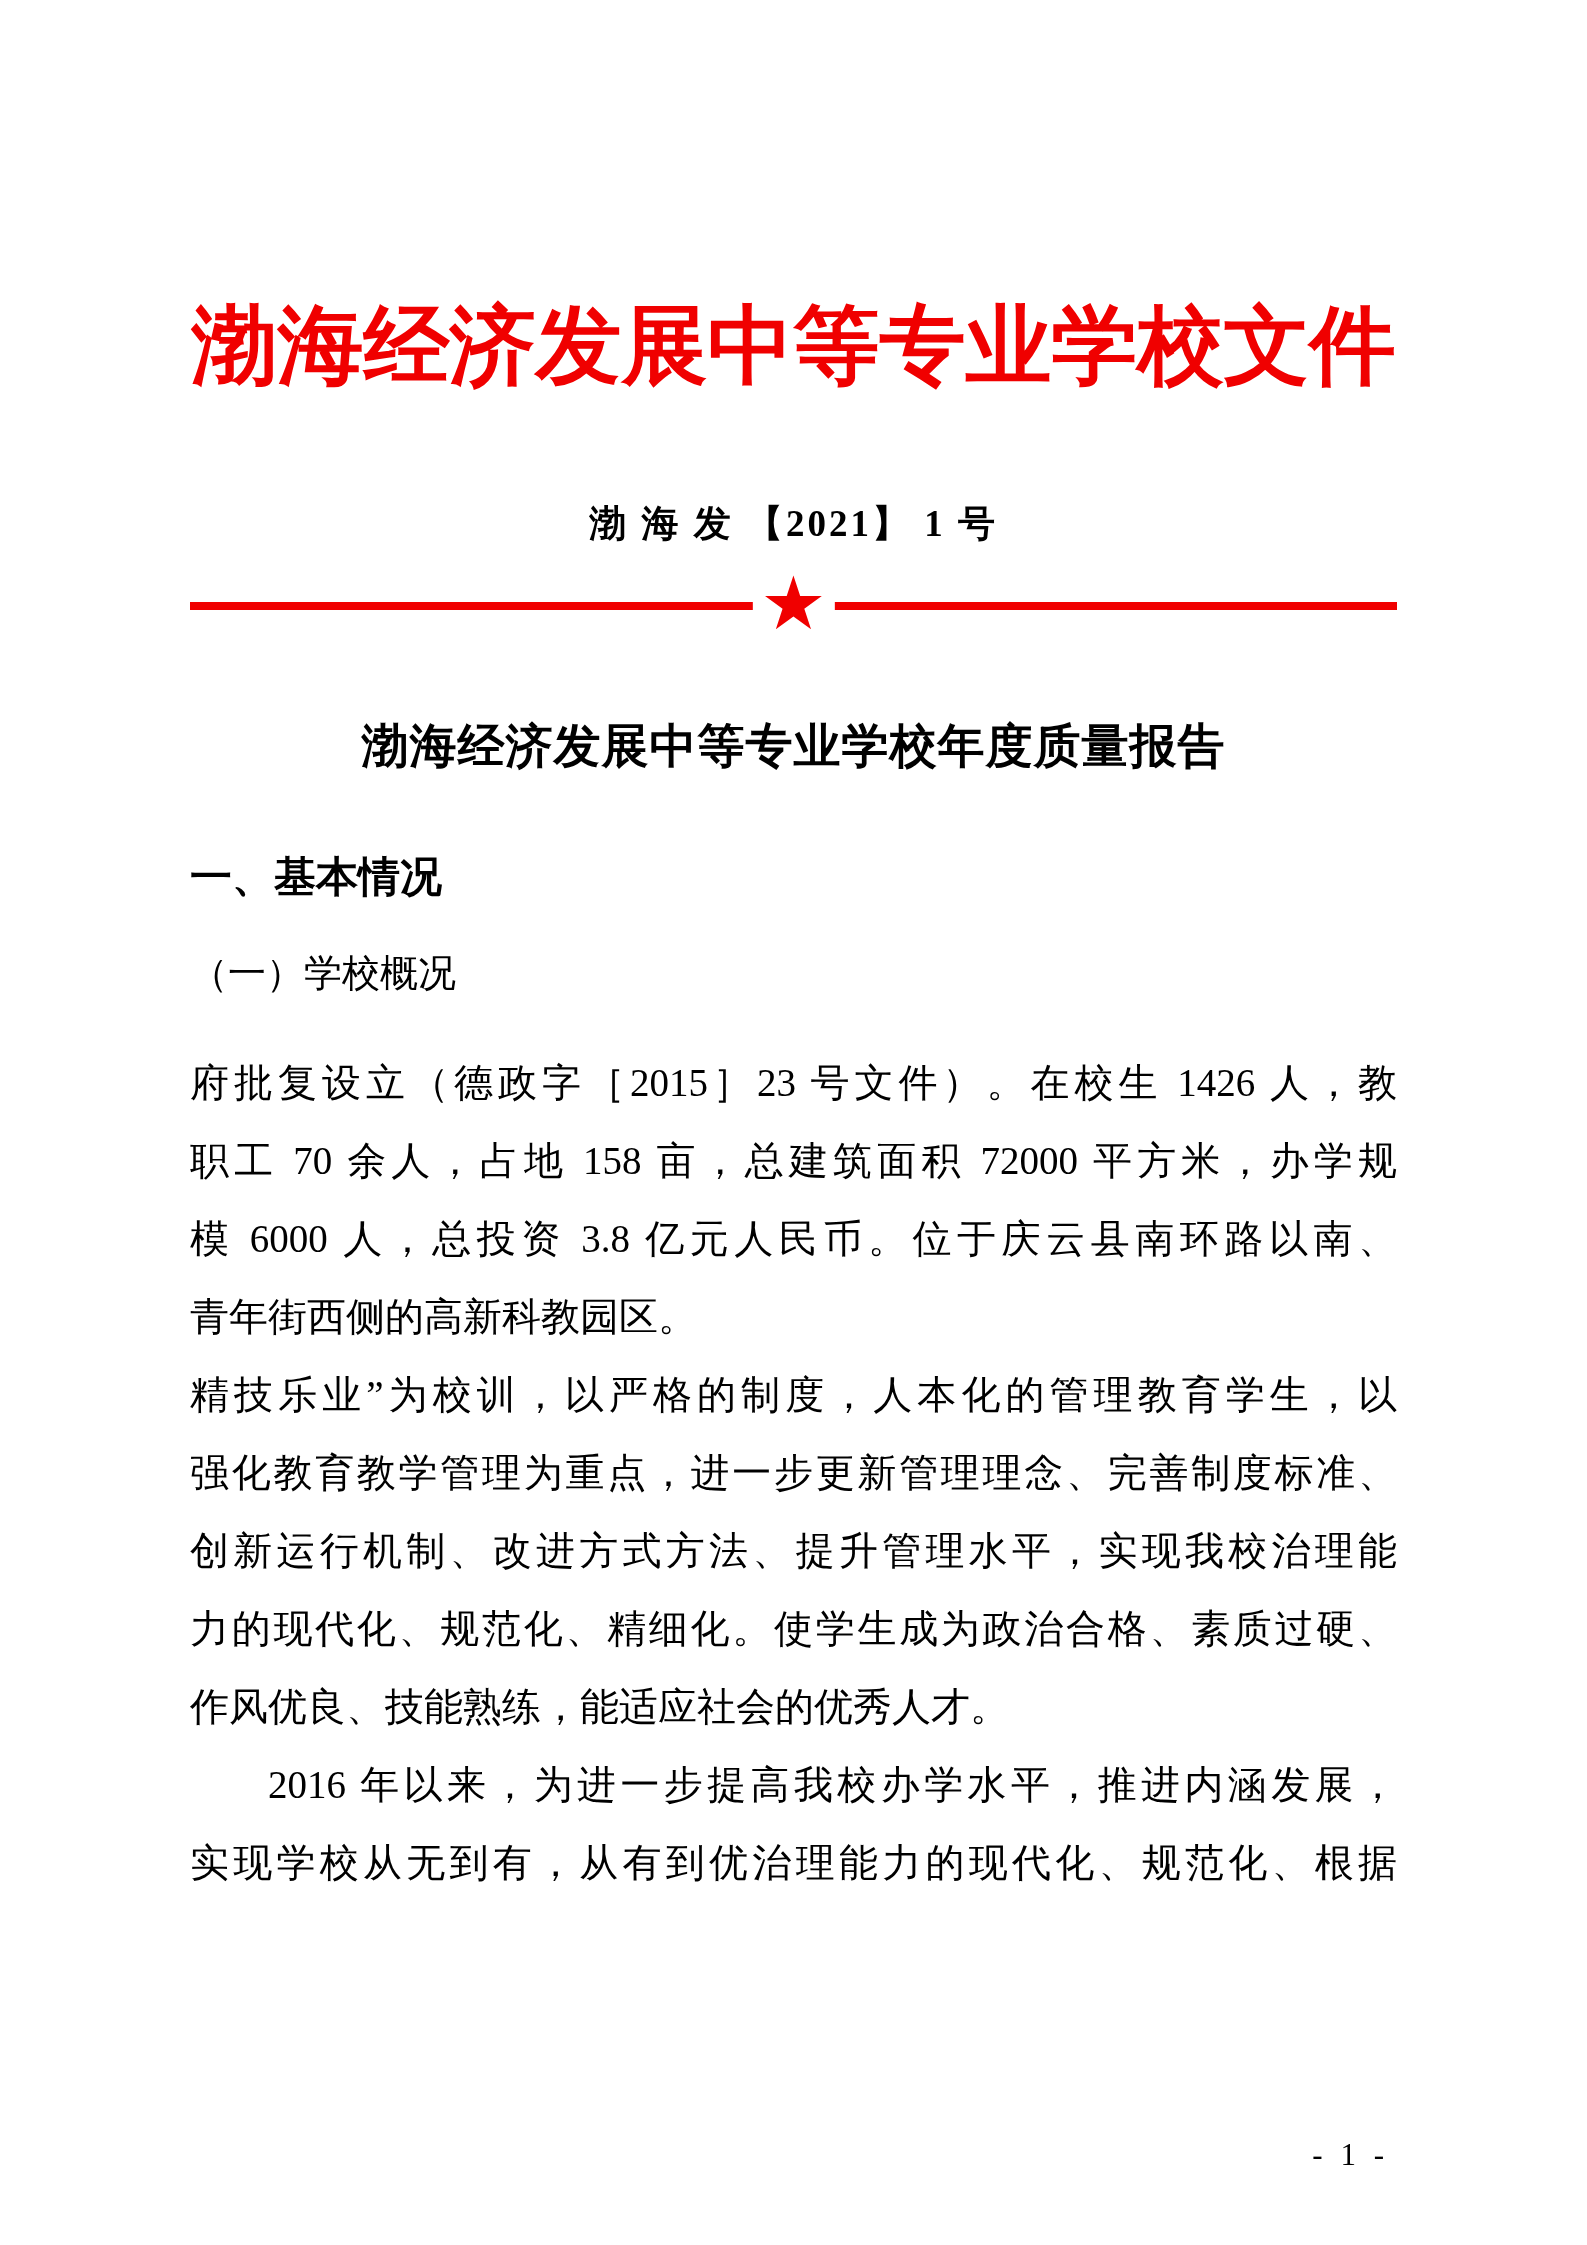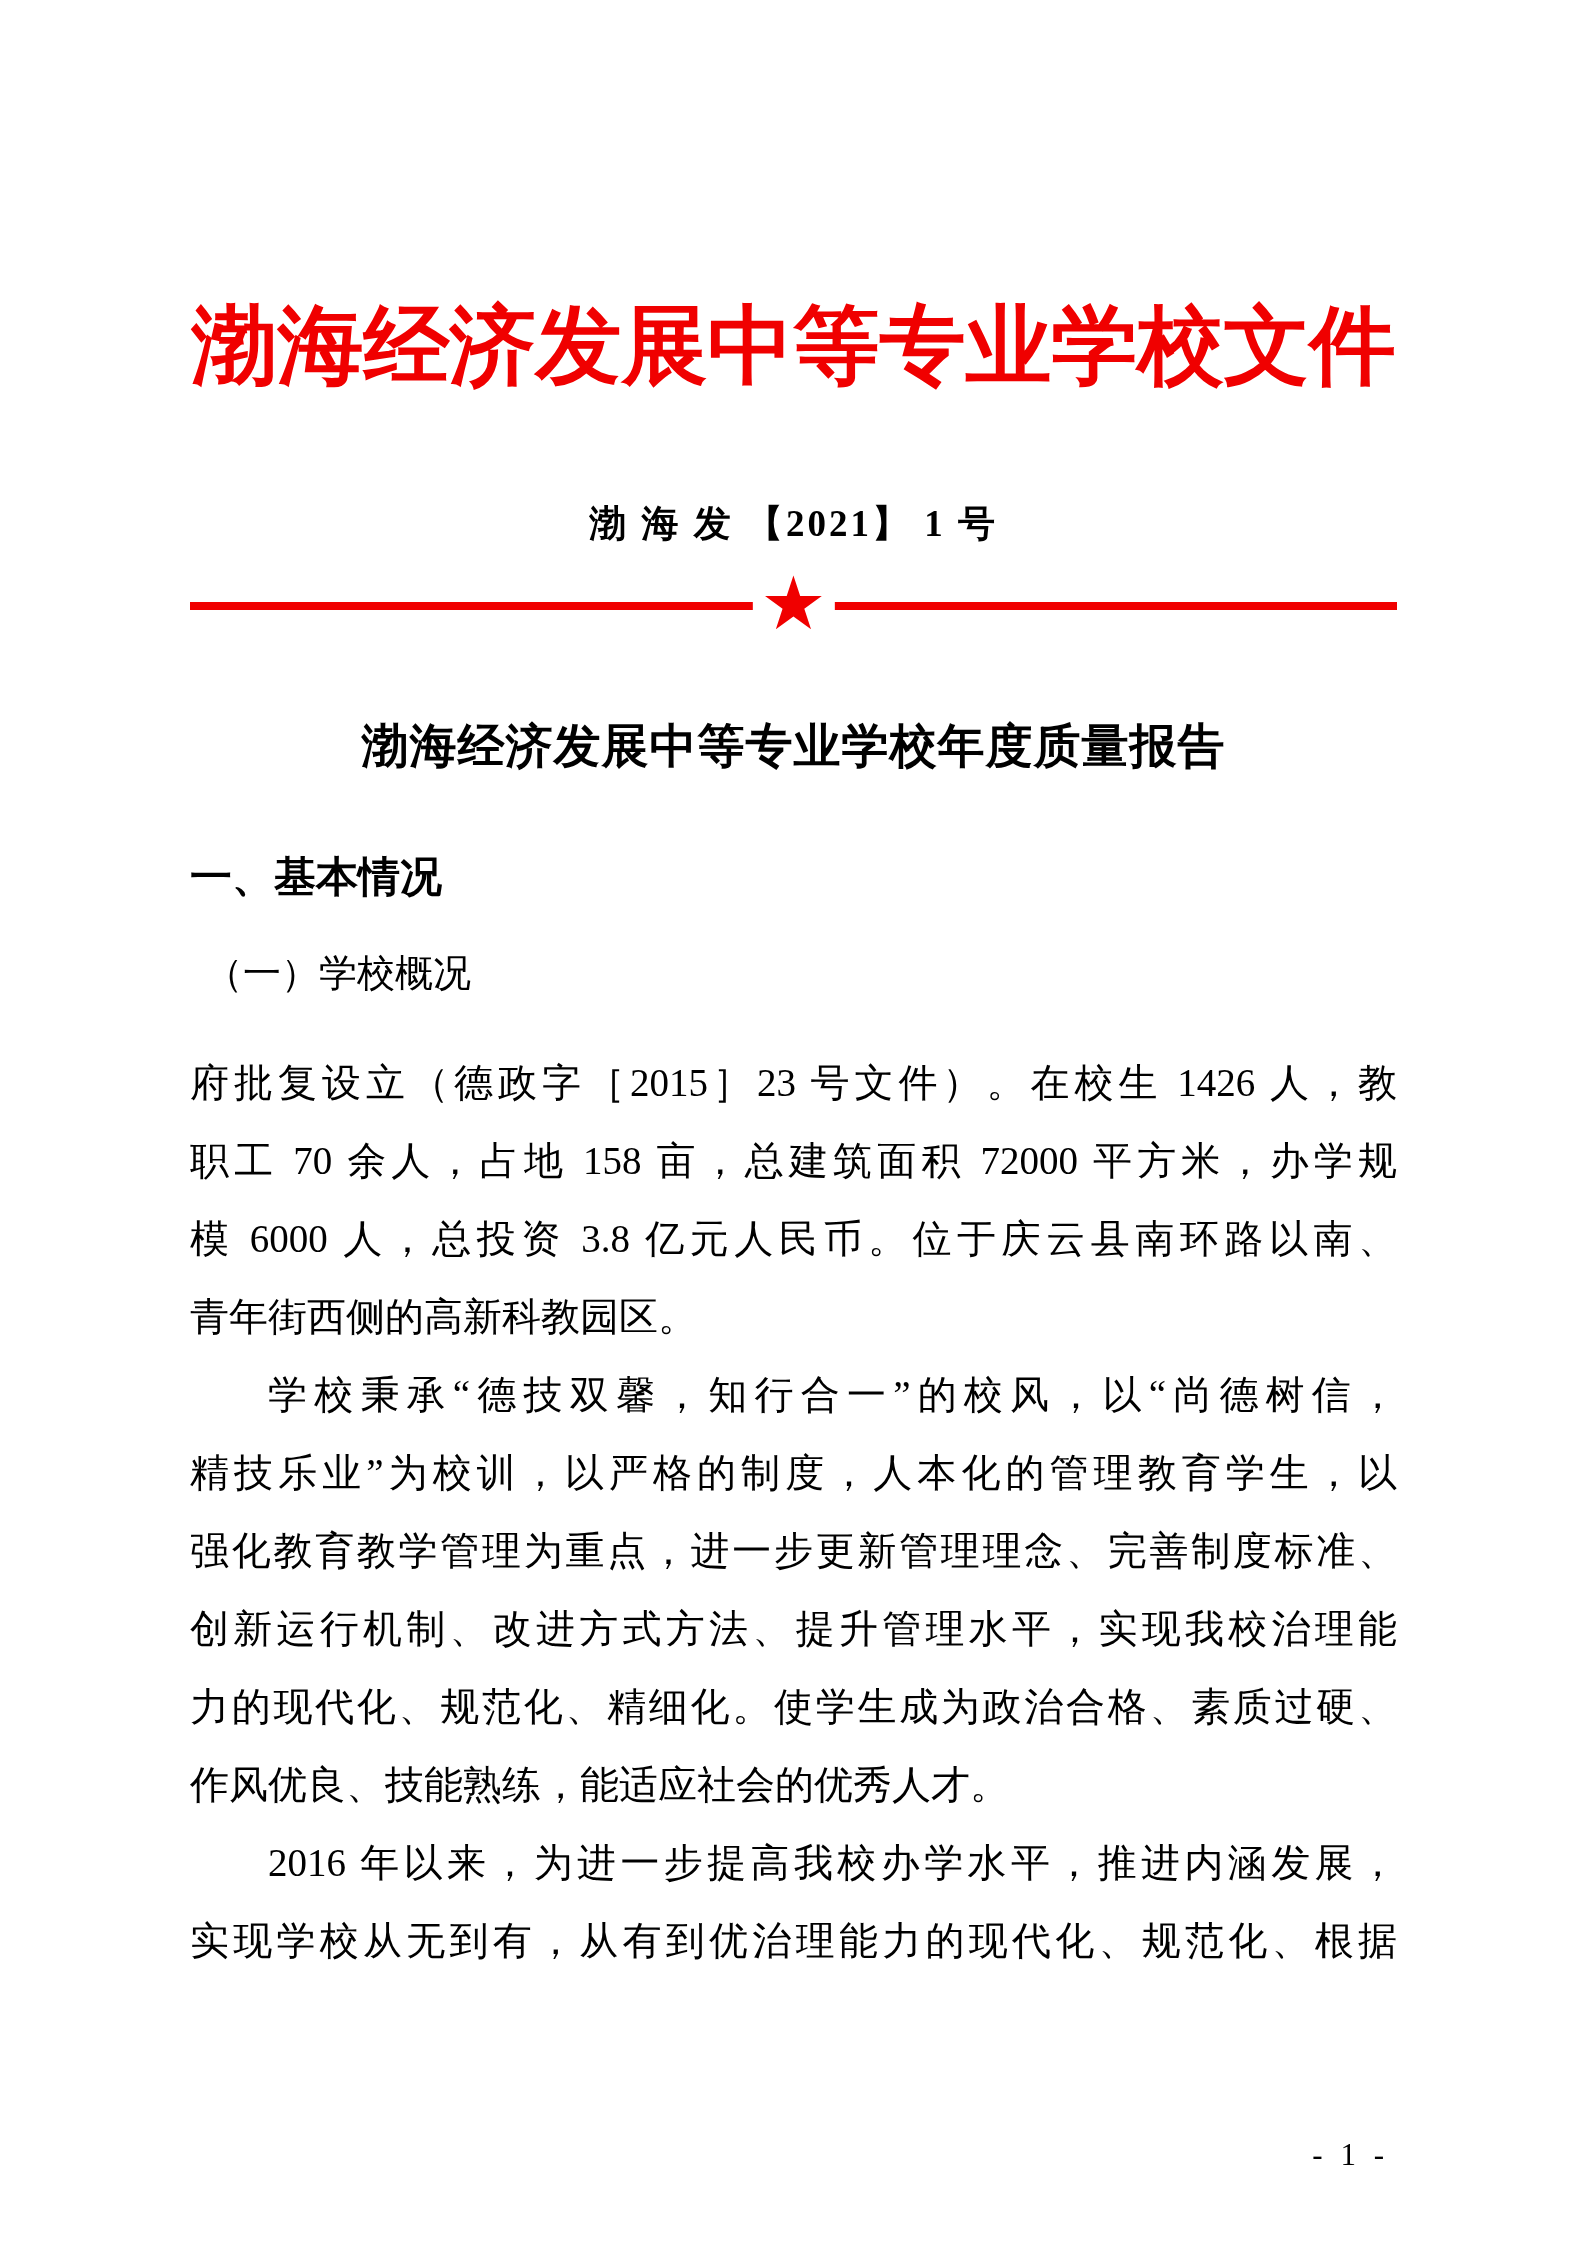--- a/index.html
+++ b/index.html
@@ -67,21 +67,20 @@
     line-height: 48px;
     font-weight: 700;
     font-family: "Liberation Sans", sans-serif;
   }
   .subsection-heading {
     margin-top: 49px;
     font-size: 38px;
     line-height: 46px;
     font-weight: 400;
     font-family: "Liberation Serif", serif;
-    margin-left: 15px;
   }
   .body-text {
     margin-top: 48px;
     font-size: 39px;
     line-height: 78px;
     font-family: "Liberation Serif", serif;
   }
   .body-line {
     text-align: justify;
     text-align-last: justify;
@@ -115,21 +114,20 @@
 
   <div class="section-heading">一、基本情况</div>
 
   <div class="subsection-heading">（一）学校概况</div>
 
   <div class="body-text" id="body-text">
       <div class="body-line">府批复设立（德政字［2015］23 号文件）。在校生 1426 人，教</div>
       <div class="body-line">职工 70 余人，占地 158 亩，总建筑面积 72000 平方米，办学规</div>
       <div class="body-line">模 6000 人，总投资 3.8 亿元人民币。位于庆云县南环路以南、</div>
       <div class="body-line para-last">青年街西侧的高新科教园区。</div>
-      <div class="body-line first">学校秉承“德技双馨，知行合一”的校风，以“尚德树信，</div>
       <div class="body-line">精技乐业”为校训，以严格的制度，人本化的管理教育学生，以</div>
       <div class="body-line">强化教育教学管理为重点，进一步更新管理理念、完善制度标准、</div>
       <div class="body-line">创新运行机制、改进方式方法、提升管理水平，实现我校治理能</div>
       <div class="body-line">力的现代化、规范化、精细化。使学生成为政治合格、素质过硬、</div>
       <div class="body-line para-last">作风优良、技能熟练，能适应社会的优秀人才。</div>
       <div class="body-line first">2016 年以来，为进一步提高我校办学水平，推进内涵发展，</div>
       <div class="body-line">实现学校从无到有，从有到优治理能力的现代化、规范化、根据</div>
     </div>
 
   <div class="page-number">- 1 -</div>

